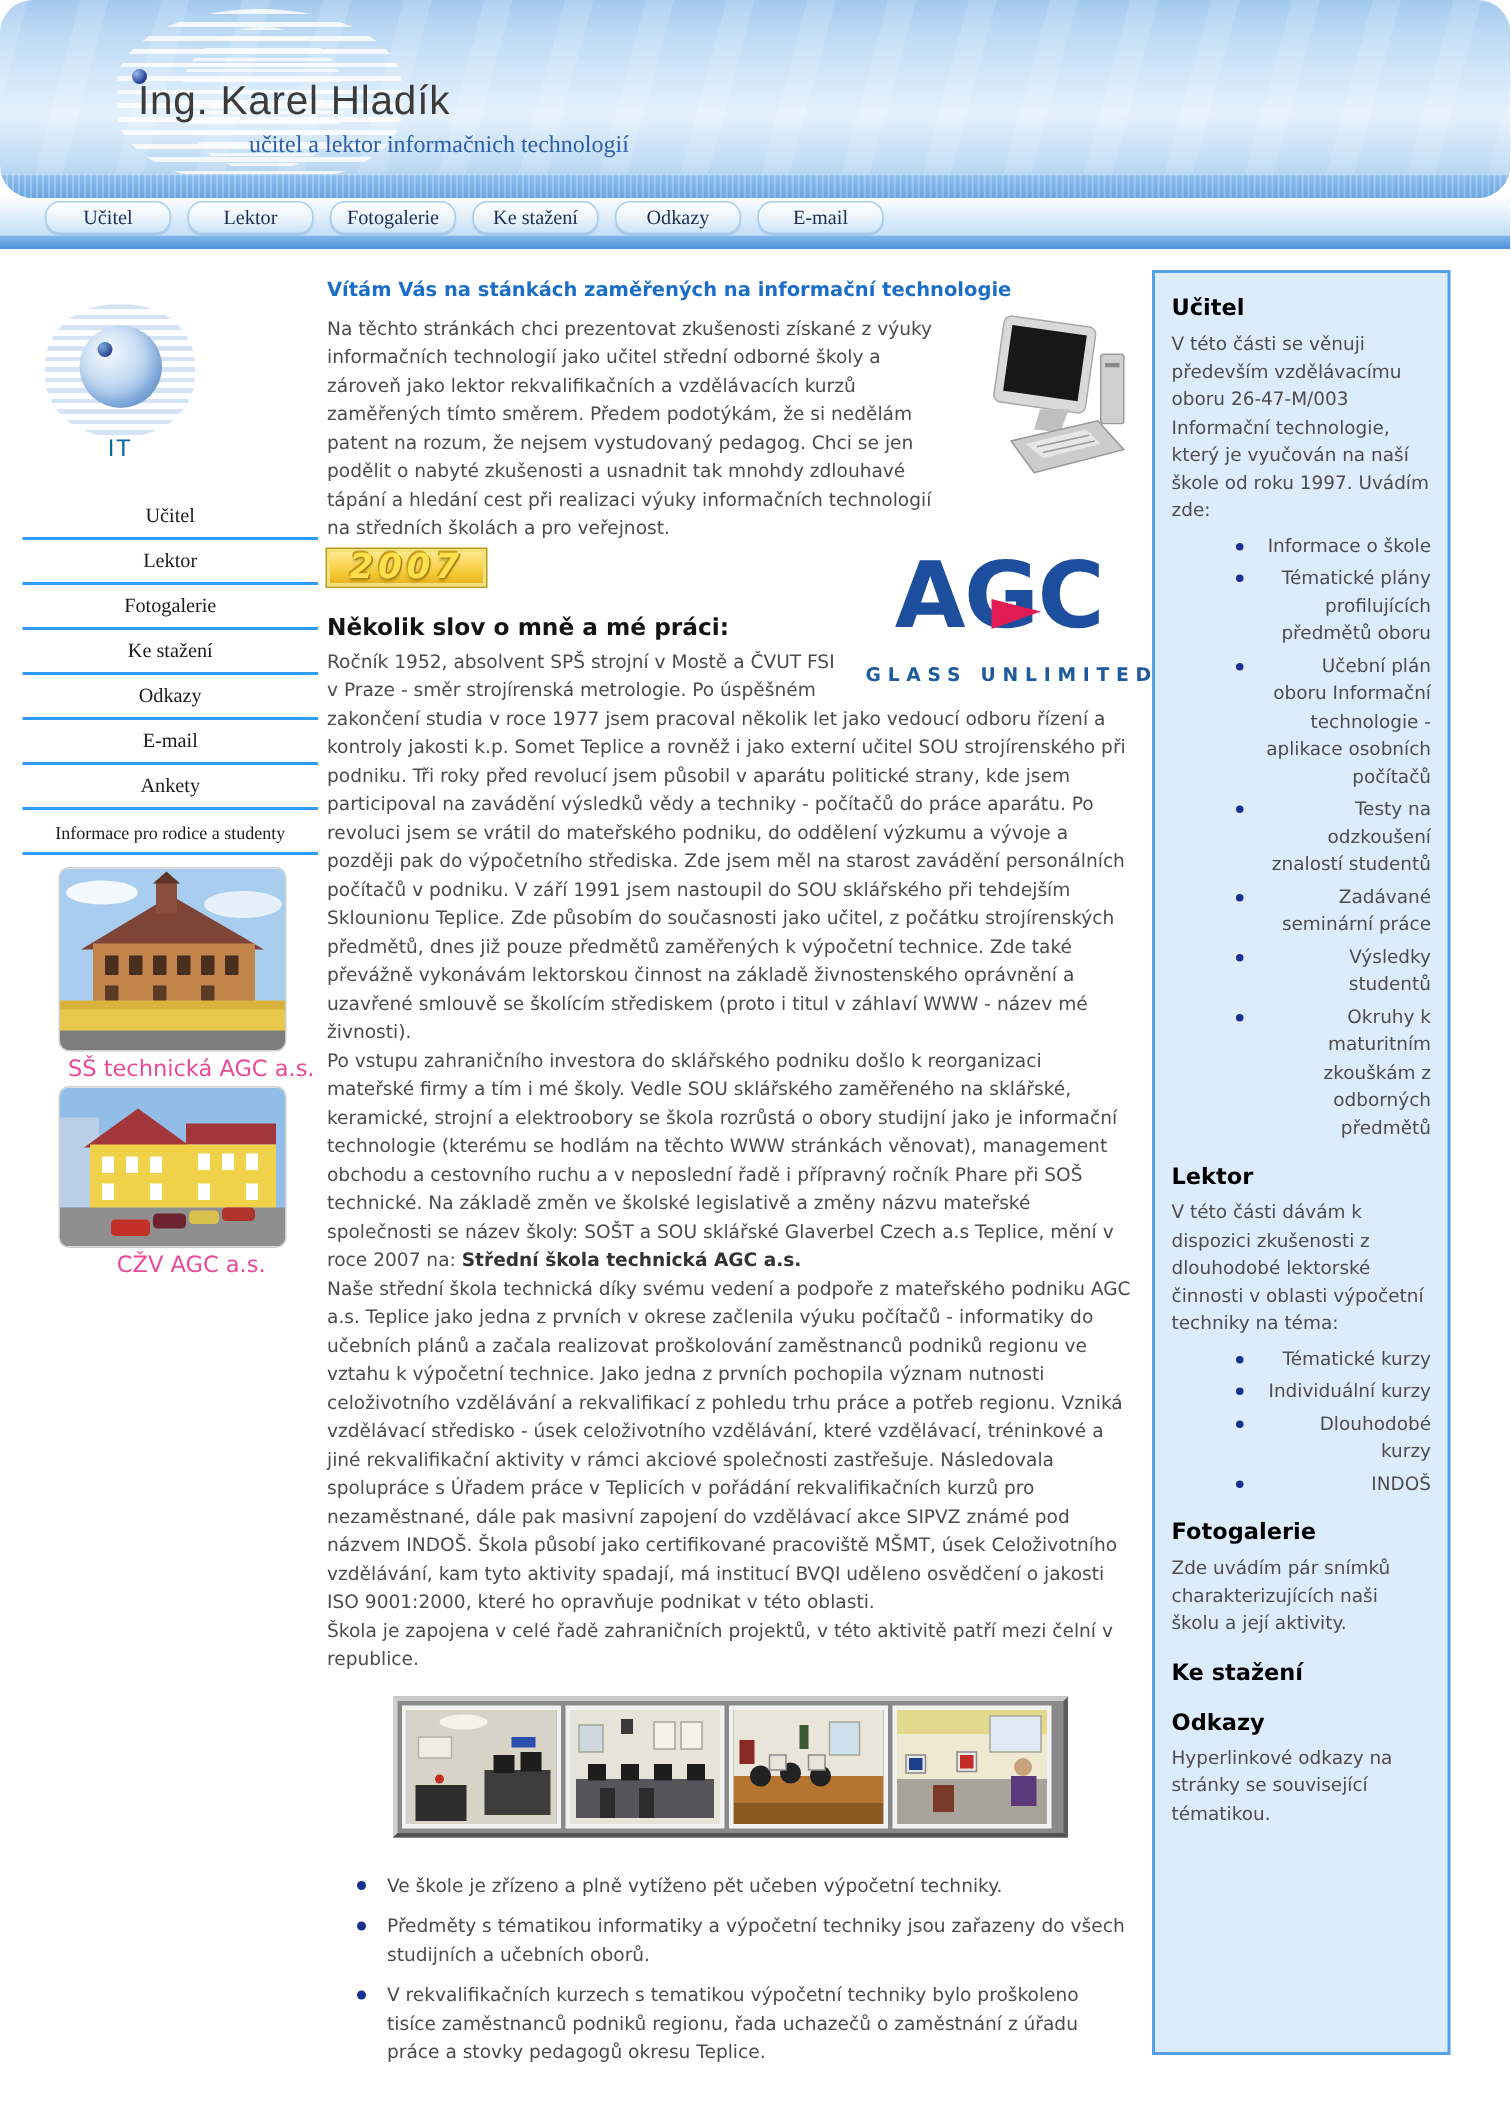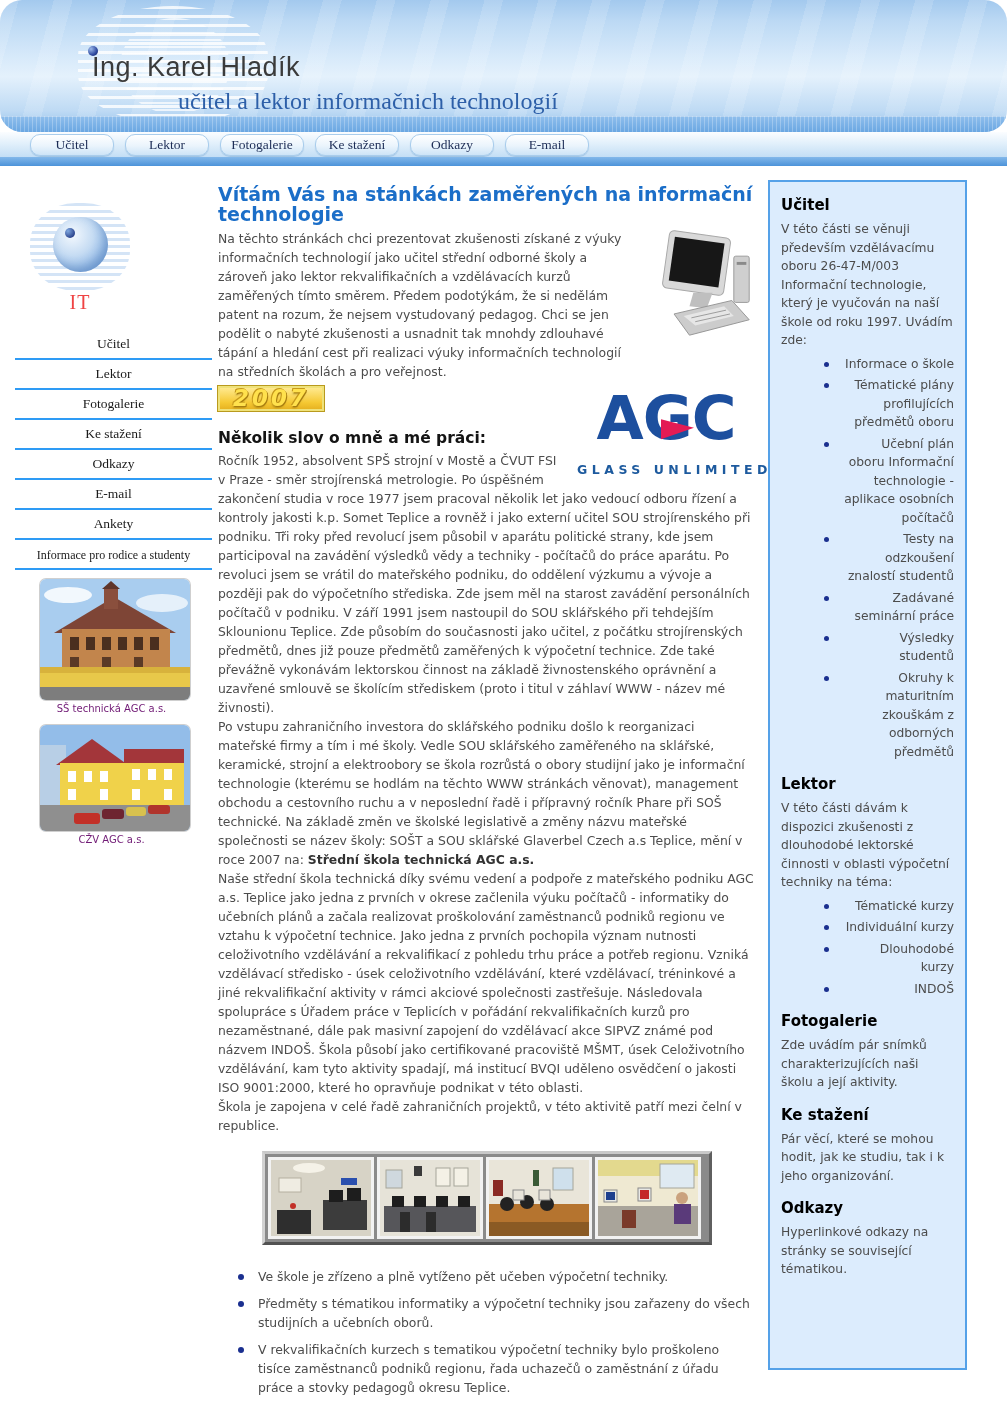--- a/index.html
+++ b/index.html
@@ -12,21 +12,21 @@
     background:repeating-linear-gradient(105deg,rgba(255,255,255,.14) 0 18px,rgba(255,255,255,0) 18px 52px);}
   .header-lines{position:absolute;left:78px;top:6px;width:190px;height:118px;opacity:.85;border-radius:50%/42%;
     background:repeating-linear-gradient(180deg,rgba(255,255,255,.95) 0 3px,rgba(255,255,255,0) 3px 9px);}
   .header-lines2{position:absolute;left:120px;top:18px;width:110px;height:96px;opacity:.8;border-radius:50%;
     background:repeating-linear-gradient(180deg,rgba(255,255,255,.9) 0 2px,rgba(255,255,255,0) 2px 7px);}
   .header-dot{position:absolute;left:88px;top:46px;width:10px;height:10px;border-radius:50%;
     background:radial-gradient(circle at 30% 30%,#9db9ea 0%,#2e4aa0 60%,#101e5e 100%);}
   .header-title{position:absolute;left:92px;top:52px;font-family:"Liberation Sans",sans-serif;
     font-size:27px;color:#3b3b3b;letter-spacing:.5px;}
   .header-subtitle{position:absolute;left:166px;top:88px;font-family:"Liberation Serif",serif;
-    font-size:24px;color:#2d5fa8;margin-left:12px;}
+    font-size:16px;color:#2d5fa8;}
   .header-grid{position:absolute;left:0;bottom:0;width:100%;height:15px;
     background:linear-gradient(180deg,#8dbdec,#6aa7e2),
                repeating-linear-gradient(90deg,rgba(255,255,255,.25) 0 1px,rgba(255,255,255,0) 1px 4px);
     background-blend-mode:overlay;border-top:1px solid rgba(255,255,255,.5);}
   
   .navbar{position:absolute;left:0;top:132px;width:1007px;height:25px;display:flex;align-items:center;
     gap:11px;padding-left:30px;box-sizing:border-box;
     background:linear-gradient(180deg,#fbfdff 0%,#e2f0fb 45%,#c3def5 100%);}
   .pill{display:inline-block;padding:2px 0;width:82px;text-align:center;border-radius:10px;cursor:pointer;
     background:linear-gradient(180deg,#ffffff 0%,#eaf4fc 55%,#cde4f7 100%);
@@ -37,32 +37,32 @@
   
   .itlogo{position:absolute;left:30px;top:203px;width:100px;height:88px;}
   .itlogo .lines{position:absolute;inset:0;border-radius:46%;
     background:repeating-linear-gradient(180deg,#d4e4f6 0 3px,rgba(255,255,255,0) 3px 7px);}
   .itlogo .ball{position:absolute;left:23px;top:14px;width:55px;height:55px;border-radius:50%;
     background:radial-gradient(circle at 35% 32%,#f4f9fe 0%,#c6dcf3 40%,#8db7e7 75%,#6f9fd4 100%);
     box-shadow:inset -4px -5px 9px rgba(60,100,160,.35);}
   .itlogo .dot{position:absolute;left:35px;top:25px;width:10px;height:10px;border-radius:50%;
     background:radial-gradient(circle at 30% 30%,#7fa8e0,#0d1f6e);}
   .it-label{position:absolute;left:30px;top:291px;width:100px;text-align:center;
-    font-family:Liberation Serif, serif;font-size:20px;color:#ef4444;letter-spacing:1px;}
+    font-family:Liberation Sans, sans-serif;font-size:16px;color:#0369a1;letter-spacing:1px;}
   .lmenu{position:absolute;left:15px;top:330px;width:197px;}
   .lmenu-item{height:22px;padding-top:6px;text-align:center;border-bottom:2px solid #2e9bf5;cursor:pointer;
     font-family:"Liberation Serif",serif;font-size:13.5px;color:#1a1a1a;}
   .lmenu-item.small{font-size:12px;padding-top:8px;height:20px;}
   .lphoto{position:absolute;left:40px;width:150px;overflow:hidden;border-radius:6px;
     box-shadow:0 0 0 1px #cfcfcf;}
   .lphoto svg{display:block;}
-  .lphoto-cap{position:absolute;left:13px;width:197px;text-align:center;font-size:10px;color:#701a75;}
+  .lphoto-cap{position:absolute;left:29px;width:197px;text-align:center;font-size:15px;color:#ec4899;}
   
   .main-flow{position:absolute;left:218px;top:184px;width:537px;font-size:12.4px;line-height:19px;color:#4c4c4c;}
-  .h1{font-size:19px;line-height:20px;font-weight:bold;color:#1b6ec8;margin:0 0 5px 0;}
+  .h1{font-size:13px;line-height:20px;font-weight:bold;color:#1b6ec8;margin:0 0 5px 0;}
   .main-flow p{margin:0;}
   .computer-art{float:right;width:106px;height:116px;margin:0 0 6px 12px;}
   .agc{float:right;width:178px;margin:6px 0 8px 14px;text-align:center;position:relative;}
   .agc-word{font-weight:bold;font-size:61px;line-height:1;color:#1d4f9e;letter-spacing:-1px;position:relative;}
   .agc-tri{position:absolute;left:84px;top:30px;width:0;height:0;
     border-top:13px solid transparent;border-bottom:7px solid transparent;border-left:33px solid #e31b54;
     transform:skewY(-8deg);}
   .agc-tag{font-size:12.5px;font-weight:bold;letter-spacing:4.5px;color:#1d5a9e;margin-top:12px;white-space:nowrap;}
   .badge2007{display:inline-block;margin-top:5px;padding:1px 13px;cursor:pointer;
     background:linear-gradient(180deg,#ffe98e 0%,#f5c832 70%,#e7b322 100%);
@@ -312,20 +312,19 @@
       <li>Tématické kurzy</li>
       <li>Individuální kurzy</li>
       <li>Dlouhodobé kurzy</li>
       <li>INDOŠ</li>
     </ul>
 
     <h3>Fotogalerie</h3>
     <p>Zde uvádím pár snímků charakterizujících naši školu a její aktivity.</p>
 
     <h3>Ke stažení</h3>
-    <p>Pár věcí, které se mohou hodit, jak ke studiu, tak i k jeho organizování.</p>
 
     <h3>Odkazy</h3>
     <p>Hyperlinkové odkazy na stránky se související tématikou.</p>
 
   </aside>
 
 </div>
 
 </body></html>

